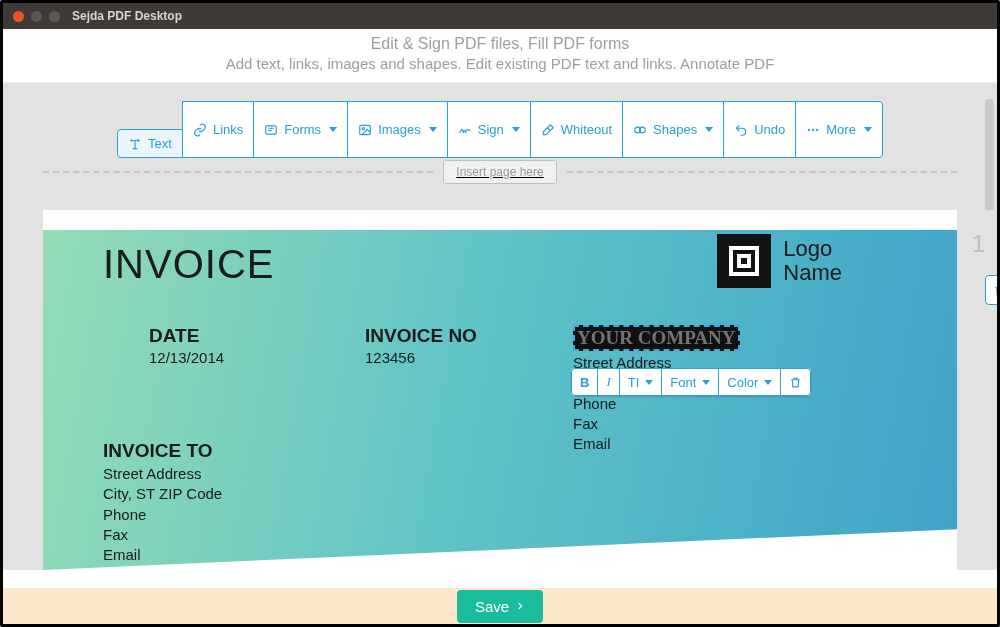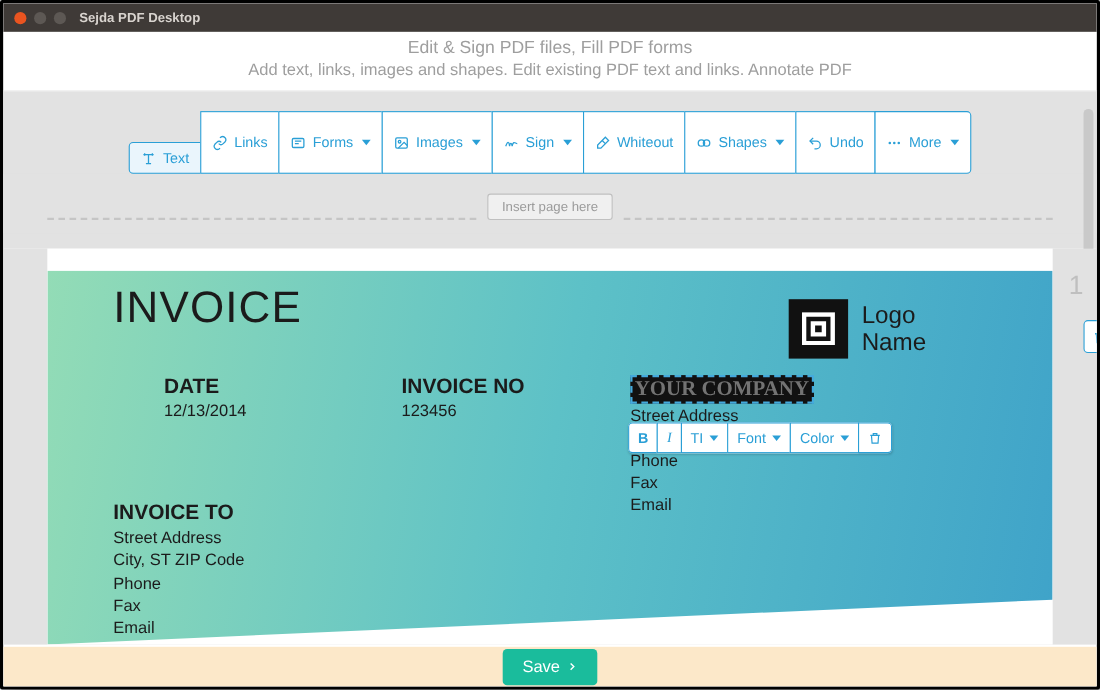--- a/index.html
+++ b/index.html
@@ -58,23 +58,24 @@
   cursor: pointer;
   margin-left: -1px;
 }
 .tbtn:first-child { border-top-left-radius: 4px; border-bottom-left-radius: 4px; margin-left: 0; }
 .tbtn:last-child { border-top-right-radius: 4px; border-bottom-right-radius: 4px; }
 .tbtn.active { background: #eaf5fc; margin-top: 28px; }
 .tbtn .icon { width: 14px; height: 14px; display: inline-flex; align-items: center; justify-content: center; }
 .caret { width: 0; height: 0; border-left: 4px solid transparent; border-right: 4px solid transparent; border-top: 5px solid #2a9fd6; margin-left: 2px; }
 
 .insert-row {
-  display: flex; align-items: flex-end; justify-content: center;
-  padding: 18px 40px 12px;
+  display: flex; align-items: center; justify-content: center;
+  padding: 2px 40px 12px;
   background: #e2e2e2;
+  text-decoration: underline;
 }
 .insert-row .line { flex: 1; border-top: 2px dashed #c5c5c5; }
 .insert-btn {
   border: 1px solid #c0c0c0; background: #f0f0f0;
   color: #9b9b9b; font-size: 12px; padding: 4px 12px;
   border-radius: 3px; margin: 0 10px; cursor: pointer;
 }
 
 .canvas-area {
   background: #e2e2e2;
@@ -95,21 +96,21 @@
 .page-header {
   position: absolute; left: 0; right: 0; top: 20px; bottom: 0;
   background: linear-gradient(100deg, #93dcb6 0%, #5dc1c7 50%, #3fa3c9 100%);
   clip-path: polygon(0 0, 100% 0, 100% 88%, 0 100%);
 }
 .inv-title {
   position: absolute; left: 60px; top: 32px;
   font-size: 40px; font-weight: 400; color: #1b1b1b; letter-spacing: 1px;
 }
 .logo-block {
-  position: absolute; right: 115px; top: 46px;
+  position: absolute; right: 115px; top: 24px;
   display: flex; align-items: center; gap: 12px;
 }
 .logo {
   width: 54px; height: 54px; background: #111; position: relative;
   display: flex; align-items: center; justify-content: center;
 }
 .logo::before { content: ""; position: absolute; inset: 8px; border: 4px solid #fff; border-color: transparent; box-shadow: inset 0 0 0 4px #fff, inset 0 0 0 8px #111, inset 0 0 0 12px #fff; }
 .logo-text { font-size: 22px; color: #1b1b1b; line-height: 1.1; }
 
 .block { position: absolute; color: #1b1b1b; }

